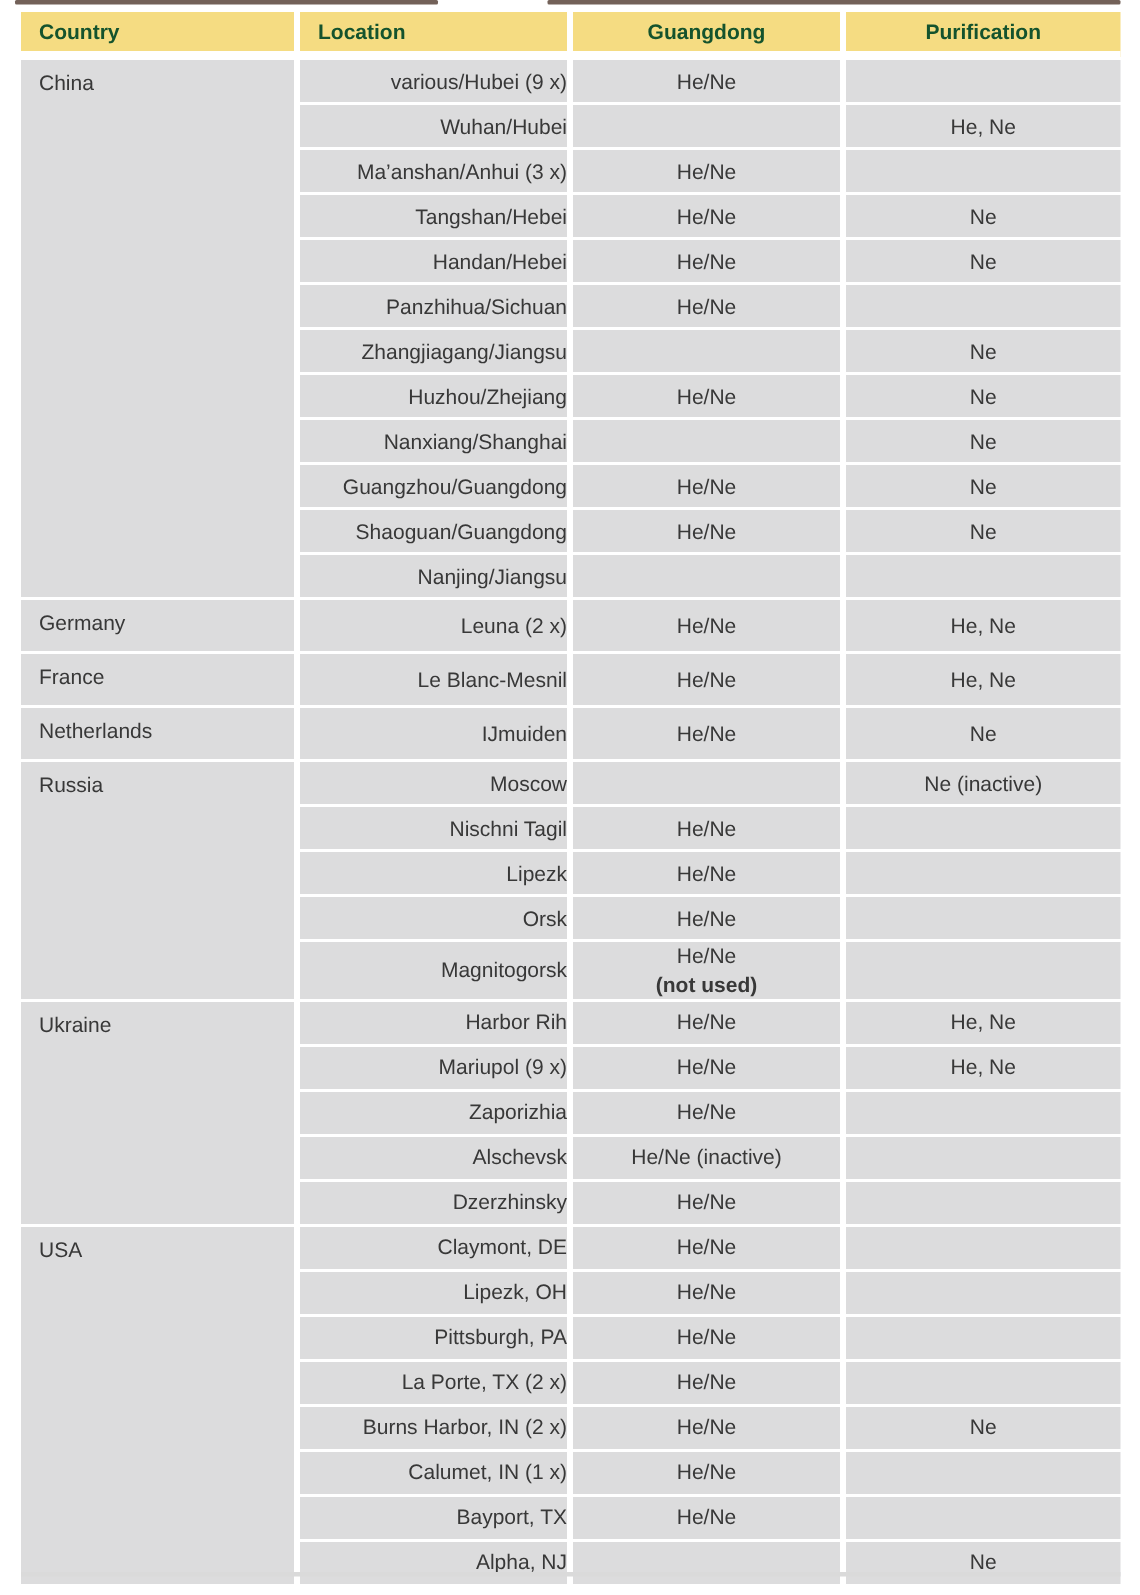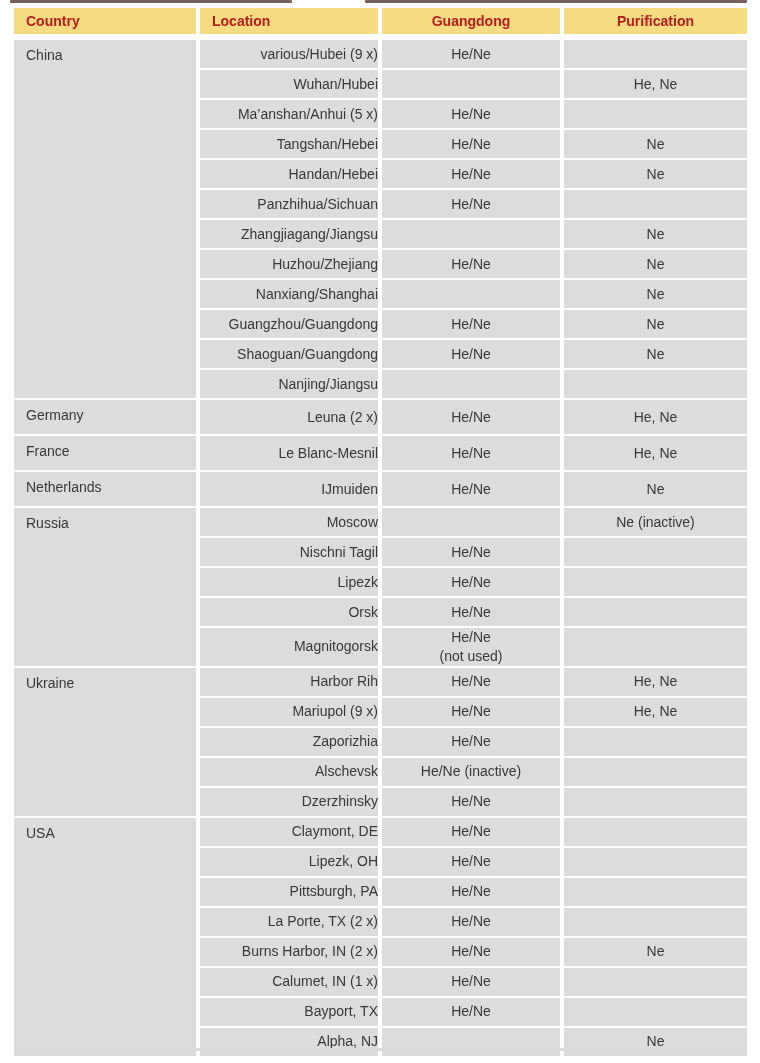--- a/index.html
+++ b/index.html
@@ -37,21 +37,21 @@
   col.c-country      { width: 182px; }
   col.c-location     { width: 178px; }
   col.c-production   { width: 178px; }
   col.c-purification { width: 183px; }
 
   th {
     background: var(--header-bg, #f5dc82);
     height: 26px;
     font-size: 14px;
     font-weight: bold;
-    color: #b91c1c;
+    color: #14532d;
     text-align: center;
     padding: 0;
     border-bottom: 4px solid #ffffff;
     vertical-align: middle;
   }
   th.left {
     text-align: left;
     padding-left: 12px;
   }
   td {
@@ -68,20 +68,21 @@
     text-align: left;
     padding: 6px 0 0 12px;
     margin-left: 20px;
   }
   td.loc {
     text-align: right;
     padding-left: 12px;
   }
   td .note {
     display: block;
+    font-weight: bold;
   }
   .bottom-sliver {
     position: absolute;
     left: 14px;
     top: 1048px;
     width: 733px;
     height: 3px;
     background: #dadada;
   }
 </style>
@@ -112,21 +113,21 @@
         <td class="loc">various/Hubei (9 x)</td>
         <td>He/Ne</td>
         <td></td>
       </tr>
       <tr>
         <td class="loc">Wuhan/Hubei</td>
         <td></td>
         <td>He, Ne</td>
       </tr>
       <tr>
-        <td class="loc">Ma’anshan/Anhui (5 x)</td>
+        <td class="loc">Ma’anshan/Anhui (3 x)</td>
         <td>He/Ne</td>
         <td></td>
       </tr>
       <tr>
         <td class="loc">Tangshan/Hebei</td>
         <td>He/Ne</td>
         <td>Ne</td>
       </tr>
       <tr>
         <td class="loc">Handan/Hebei</td>

